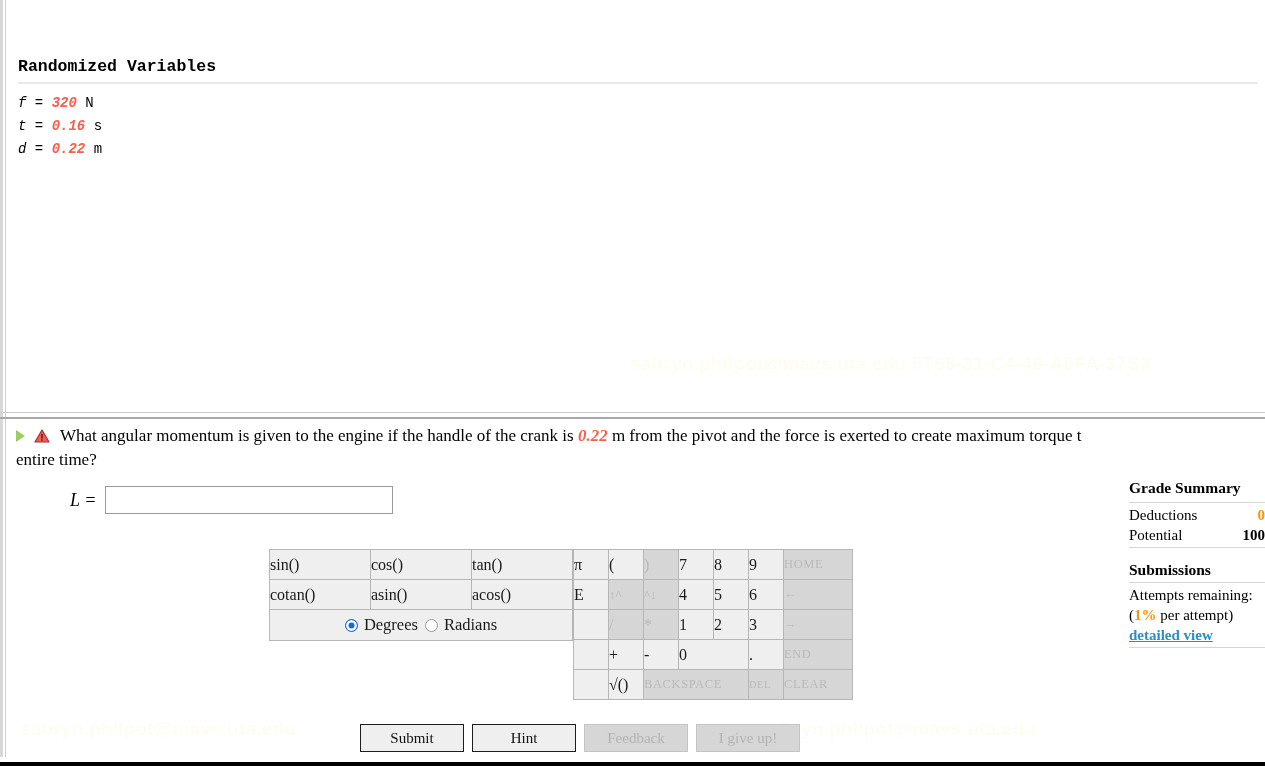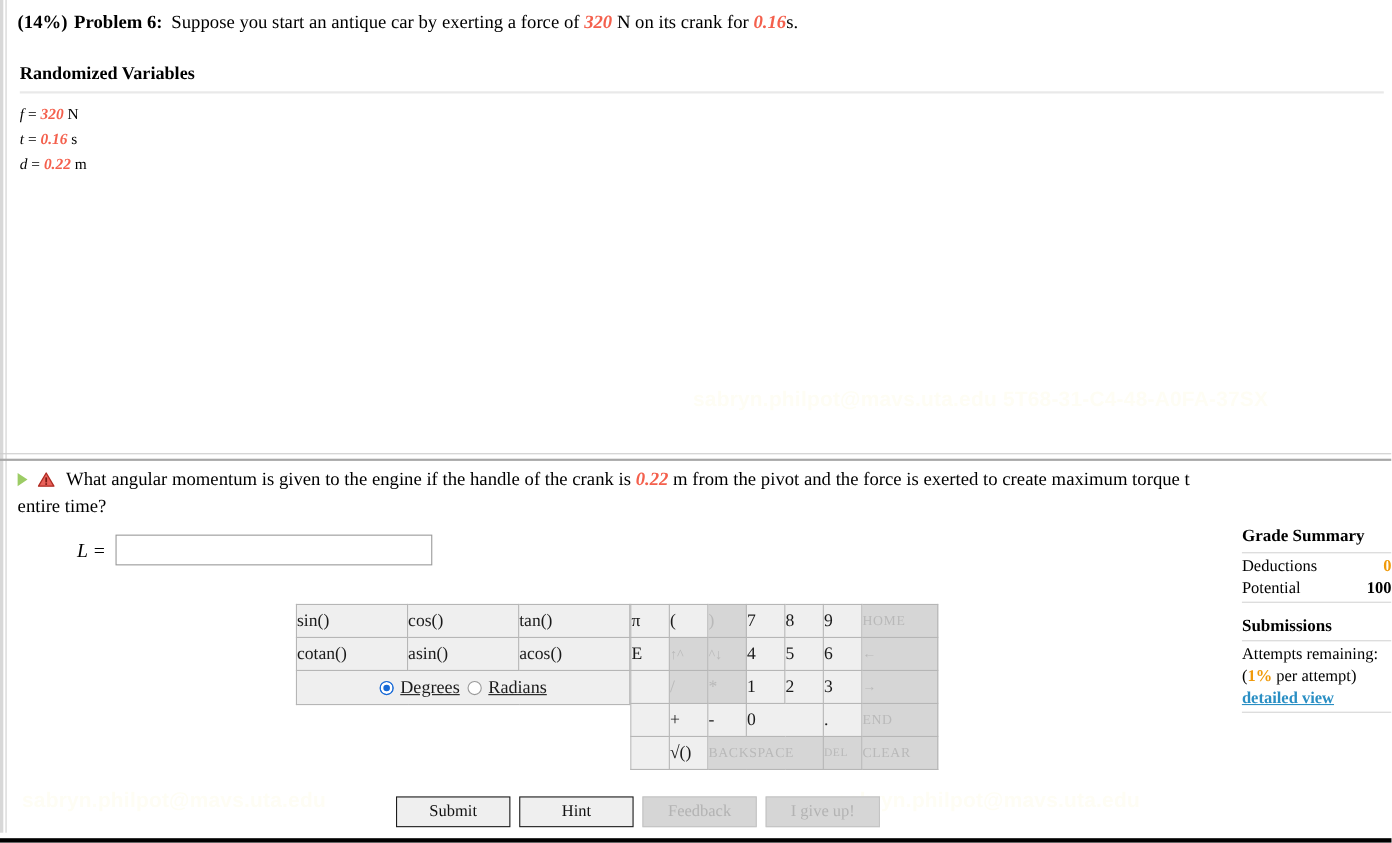--- a/index.html
+++ b/index.html
@@ -73,20 +73,21 @@
   }
   #problem-header .pct { margin-right: 6px; }
   #problem-header .pnum { margin-right: 8px; }
   .rv { color: #f4604d; font-weight: bold; font-style: italic; }
 
   
   #randomized-variables {
     position: absolute;
     left: 8px; top: 52px;
     width: 1250px;
+    font-family: Liberation Mono, monospace;
   }
   #rv-title {
     font-weight: bold;
     font-size: 16.5px;
     padding: 5px 0 6px 10px;
   }
   #rv-divider {
     height: 2px;
     background: #e9e9e9;
     margin: 0 0 0 10px;
@@ -206,21 +207,20 @@
     border-top: 1px solid #b6b6b6;
     height: 30px;
     cursor: default;
   }
   .angle-wrap {
     display: flex;
     align-items: center;
     justify-content: center;
     gap: 7px;
     font-size: 16.5px;
-    text-decoration: underline;
   }
   .radio {
     width: 13px; height: 13px;
     border-radius: 50%;
     border: 1px solid #9a9a9a;
     background: #fff;
     display: inline-block;
     box-sizing: border-box;
     position: relative;
     cursor: pointer;
@@ -324,26 +324,20 @@
 
 <div id="page">
 
   <div class="left-rule"></div>
   <div class="left-rule2"></div>
 
   <div class="watermark wm1">sabryn.philpot@mavs.uta.edu 5T68-31-C4-48-A0FA-37SX</div>
   <div class="watermark wm2">sabryn.philpot@mavs.uta.edu</div>
   <div class="watermark wm3">sabryn.philpot@mavs.uta.edu</div>
 
-  <div id="problem-header">
-    <span class="pct">(14%)</span><span class="pnum">Problem 6:</span><span>Suppose you start an antique car by exerting a force of</span>
-    <span class="rv">320</span>
-    <span>N on its crank for</span>
-    <span class="rv">0.16</span><span>s.</span>
-  </div>
 
   <div id="randomized-variables">
     <div id="rv-title">Randomized Variables</div>
     <div id="rv-divider"></div>
     <div id="rv-list">
       <div>
         <span class="var">f</span>
         <span>=</span>
         <span class="rv">320</span>
         <span>N</span>

